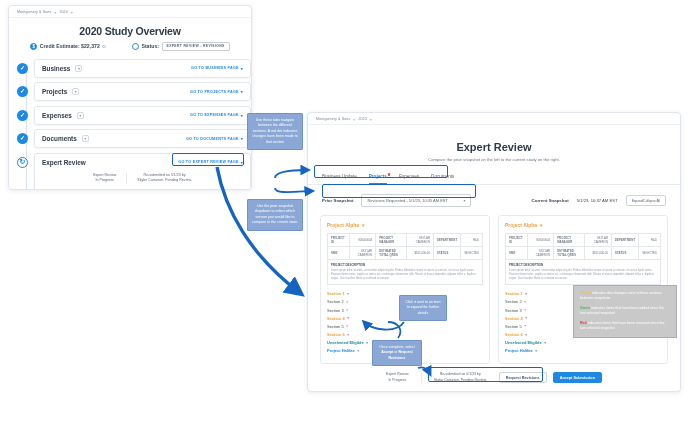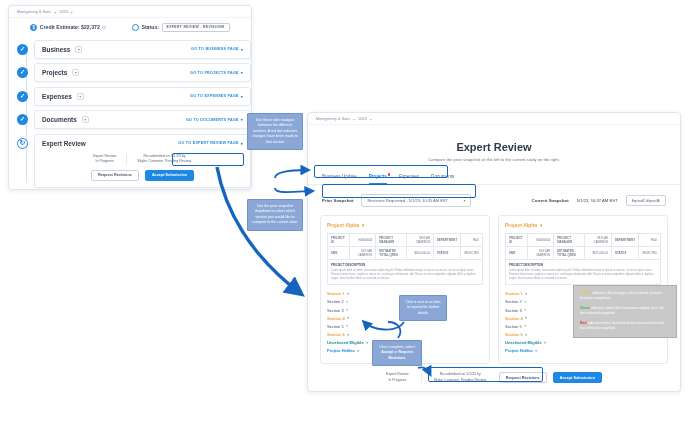--- a/index.html
+++ b/index.html
@@ -224,20 +224,21 @@
 
   <div class="panel" id="overview">
 
     <div class="crumbs">
       <span class="cb">Montgomery &amp; Sons</span>
       <span class="car">▾</span>
       <span class="cb">2020</span>
       <span class="car">▾</span>
     </div>
 
+    <div class="ov-title">2020 Study Overview</div>
 
     <div class="ov-meta">
       <div class="grp">
         <span class="circ-ico fill"></span>
         <span>Credit Estimate: $22,372</span>
         <span class="info-dot"></span>
       </div>
       <div class="grp">
         <span class="circ-ico"></span>
         <span>Status:</span>

